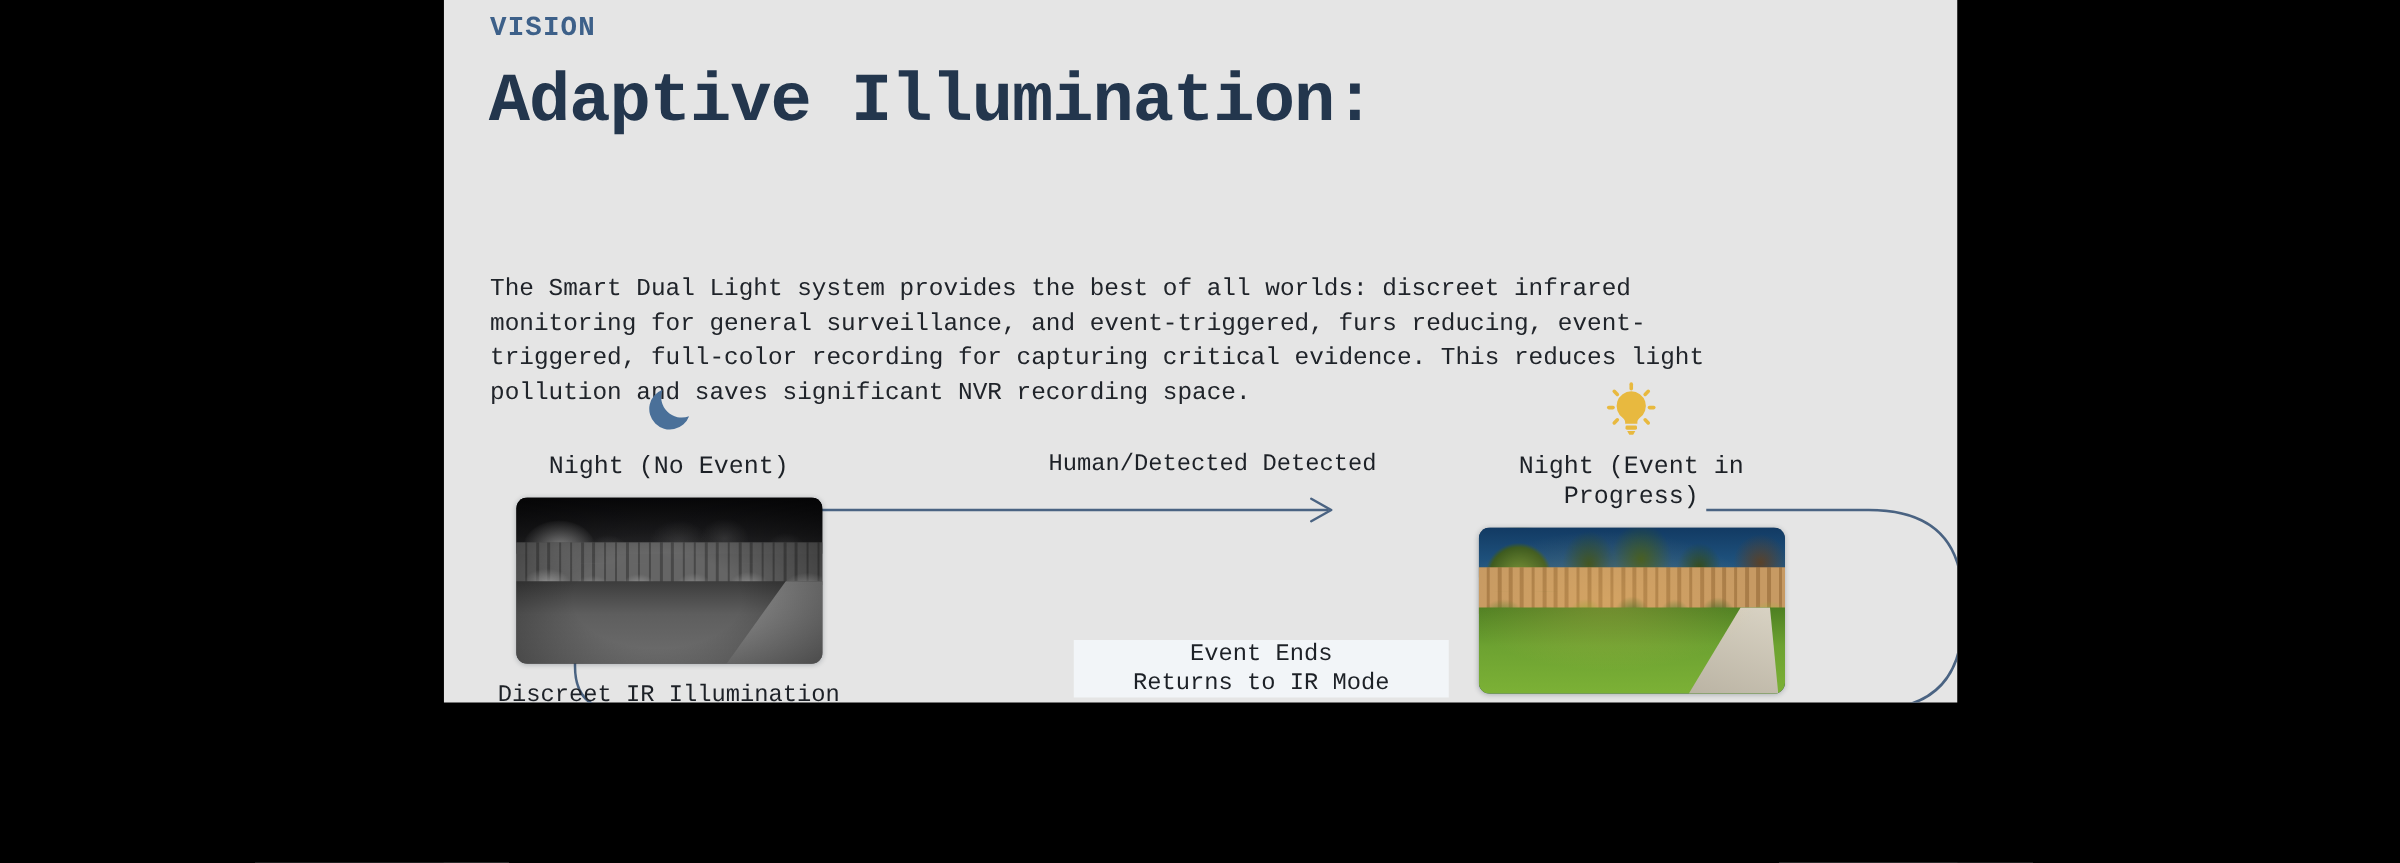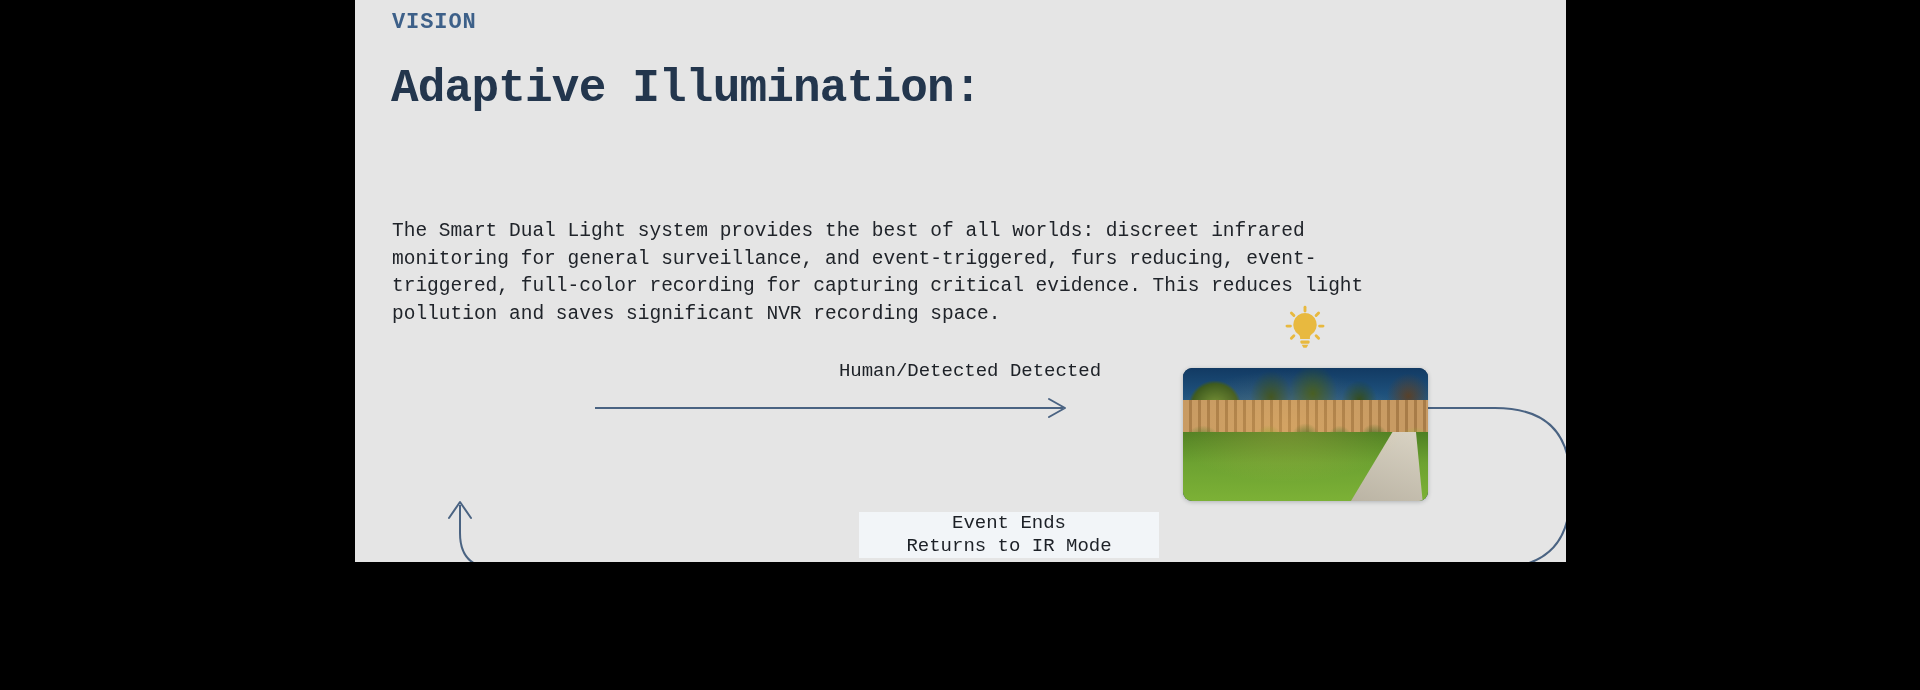--- a/index.html
+++ b/index.html
@@ -38,23 +38,23 @@
     top: 10px;
     font-size: 22px;
     font-weight: 700;
     letter-spacing: 0.9px;
     color: #3d6089;
   }
 
   .headline {
     position: absolute;
     left: 36px;
-    top: 62px;
+    top: 50px;
     width: 1000px;
-    font-size: 46px;
+    font-size: 55px;
     line-height: 1.18;
     font-weight: 700;
     letter-spacing: -0.8px;
     color: #23364d;
   }
   .headline .l2 { display: block; }
 
   .lede {
     position: absolute;
     left: 37px;
@@ -245,38 +245,59 @@
           <polyline points="694,99 710,108 694,117" fill="none" stroke="#4a6382" stroke-width="2" stroke-linecap="round" stroke-linejoin="round"></polyline>
         </g>
 
         <g>
           <path d="M 1010 108 L 1140 108 Q 1215 108 1215 180 L 1215 195
                    Q 1215 268 1140 268 L 140 268 Q 105 268 105 233 L 105 205" fill="none" stroke="#4a6382" stroke-width="2"></path>
           <polyline points="94,218 105,202 116,218" fill="none" stroke="#4a6382" stroke-width="2" stroke-linecap="round" stroke-linejoin="round"></polyline>
         </g>
       </svg>
 
+      <div class="node left">
+        <div class="node-icon">
+          <svg width="46" height="46" viewBox="0 0 24 24" aria-hidden="true">
+            <path d="M20.5 14.6A8.6 8.6 0 0 1 9.4 3.5a8.6 8.6 0 1 0 11.1 11.1z" fill="#4a7099"></path>
+          </svg>
+        </div>
+        <div class="node-title">Night (No Event)</div>
+        <div class="thumb">
+          <div class="ir-scene">
+            <div class="ir-sky"></div>
+            <div class="ir-trees"></div>
+            <div class="ir-fence"></div>
+            <div class="ir-bushes"></div>
+            <div class="ir-lawn"></div>
+            <div class="ir-path"></div>
+            <div class="ir-vign"></div>
+          </div>
+        </div>
+        <div class="node-caption">Discreet IR Illumination</div>
+      </div>
 
       <div class="node right">
         <div class="node-icon">
           <svg width="46" height="46" viewBox="0 0 24 24" aria-hidden="true">
             <g stroke="#e8b93f" stroke-width="1.5" stroke-linecap="round">
               <line x1="12" y1="1.2" x2="12" y2="3.1"></line>
               <line x1="4.9" y1="4.2" x2="6.2" y2="5.5"></line>
               <line x1="19.1" y1="4.2" x2="17.8" y2="5.5"></line>
               <line x1="2.6" y1="11" x2="4.4" y2="11"></line>
               <line x1="21.4" y1="11" x2="19.6" y2="11"></line>
               <line x1="4.9" y1="17.4" x2="6.2" y2="16.1"></line>
               <line x1="19.1" y1="17.4" x2="17.8" y2="16.1"></line>
             </g>
             <path d="M12 4.2a6.1 6.1 0 0 0-3.5 11.1c.6.45.95 1.1.95 1.8v.6h5.1v-.6c0-.7.35-1.35.95-1.8A6.1 6.1 0 0 0 12 4.2z" fill="#e8b93f"></path>
             <rect x="9.6" y="18.5" width="4.8" height="1.7" rx="0.6" fill="#e8b93f"></rect>
             <path d="M10.3 20.8h3.4l-.9 1.5h-1.6z" fill="#e8b93f"></path>
           </svg>
         </div>
+        <div class="node-title">Night (Event in Progress)</div>
         <div class="thumb">
           <div class="cl-scene">
             <div class="cl-sky"></div>
             <div class="cl-trees"></div>
             <div class="cl-fence"></div>
             <div class="cl-shrubs"></div>
             <div class="cl-lawn"></div>
             <div class="cl-path"></div>
             <div class="cl-warm"></div>
           </div>

